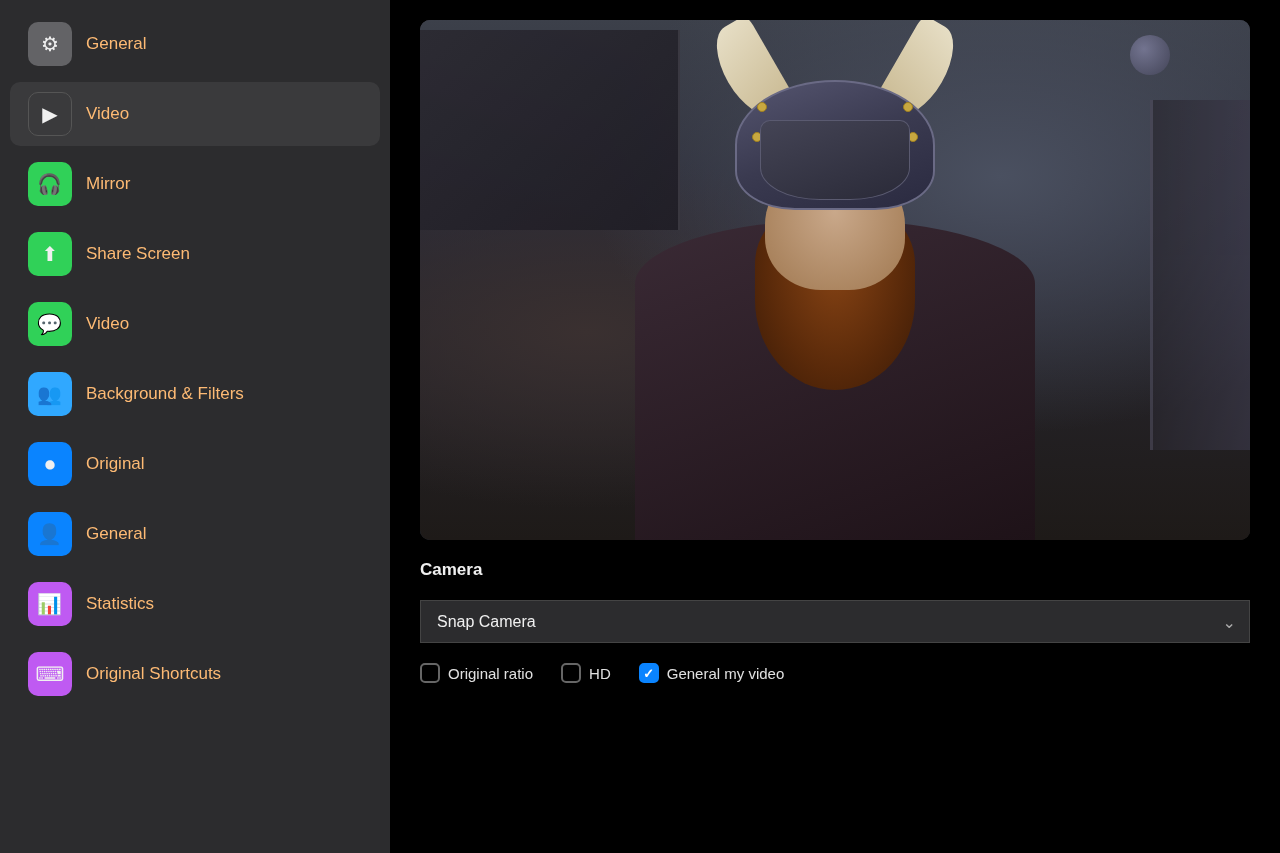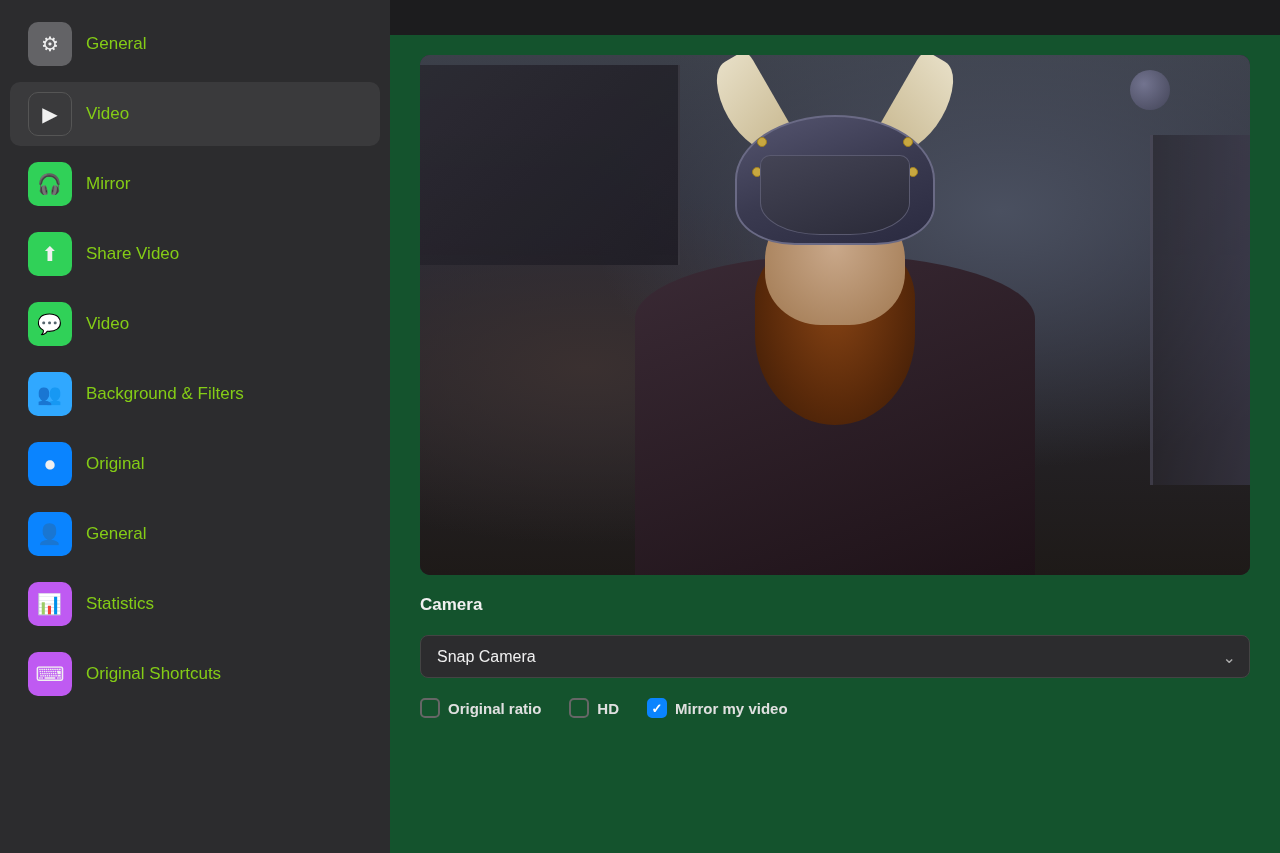--- a/index.html
+++ b/index.html
@@ -47,34 +47,33 @@
       border-radius: 10px;
       display: flex;
       align-items: center;
       justify-content: center;
       flex-shrink: 0;
       font-size: 20px;
     }
 
     .sidebar-label {
       font-size: 17px;
-      color: #84cc16;
+      color: #fdba74;
       font-weight: 400;
     }
 
     
     .main-content {
       flex: 1;
-      background: #14532d;
+      background: #000000;
       padding: 20px 30px;
       overflow-y: auto;
       display: flex;
       flex-direction: column;
       gap: 20px;
-      margin-top: 35px;
     }
 
     
     .video-preview {
       width: 100%;
       height: 520px;
       border-radius: 10px;
       overflow: hidden;
       position: relative;
       background: #2a2a2a;
@@ -275,21 +274,21 @@
     .camera-select-container {
       position: relative;
       width: 100%;
     }
 
     .camera-select {
       width: 100%;
       padding: 12px 16px;
       background: #2c2c2e;
       border: 1px solid #444;
-      border-radius: 8px;
+      border-radius: 0;
       color: #f0f0f0;
       font-size: 16px;
       appearance: none;
       -webkit-appearance: none;
       cursor: pointer;
       outline: none;
     }
 
     .select-arrow {
       position: absolute;
@@ -334,21 +333,20 @@
     .checkbox-box.checked::after {
       content: '✓';
       color: white;
       font-size: 13px;
       font-weight: bold;
     }
 
     .checkbox-label {
       font-size: 15px;
       color: #e0e0e0;
-      font-weight: bold;
     }
   </style>
 </head>
 <body>
 
 <aside class="sidebar">
 
 <div class="sidebar-item">
       <div class="icon-wrap" style="background: rgb(99, 99, 102);">⚙</div>
       <span class="sidebar-label">General</span>
@@ -356,21 +354,21 @@
     <div class="sidebar-item active">
       <div class="icon-wrap" style="background: rgb(58, 58, 60); border: 1px solid rgb(85, 85, 85);">▶</div>
       <span class="sidebar-label">Video</span>
     </div>
     <div class="sidebar-item">
       <div class="icon-wrap" style="background: rgb(48, 209, 88);">🎧</div>
       <span class="sidebar-label">Mirror</span>
     </div>
     <div class="sidebar-item">
       <div class="icon-wrap" style="background: rgb(48, 209, 88);">⬆</div>
-      <span class="sidebar-label">Share Video</span>
+      <span class="sidebar-label">Share Screen</span>
     </div>
     <div class="sidebar-item">
       <div class="icon-wrap" style="background: rgb(48, 209, 88);">💬</div>
       <span class="sidebar-label">Video</span>
     </div>
     <div class="sidebar-item">
       <div class="icon-wrap" style="background: rgb(48, 168, 255);">👥</div>
       <span class="sidebar-label">Background &amp; Filters</span>
     </div>
     <div class="sidebar-item">
@@ -436,18 +434,18 @@
   <div class="checkbox-item">
         <div class="checkbox-box"></div>
         <span class="checkbox-label">Original ratio</span>
       </div>
       <div class="checkbox-item">
         <div class="checkbox-box"></div>
         <span class="checkbox-label">HD</span>
       </div>
       <div class="checkbox-item">
         <div class="checkbox-box checked"></div>
-        <span class="checkbox-label">Mirror my video</span>
+        <span class="checkbox-label">General my video</span>
       </div>
     </div>
 
 
 </main>
 
 </body></html>

